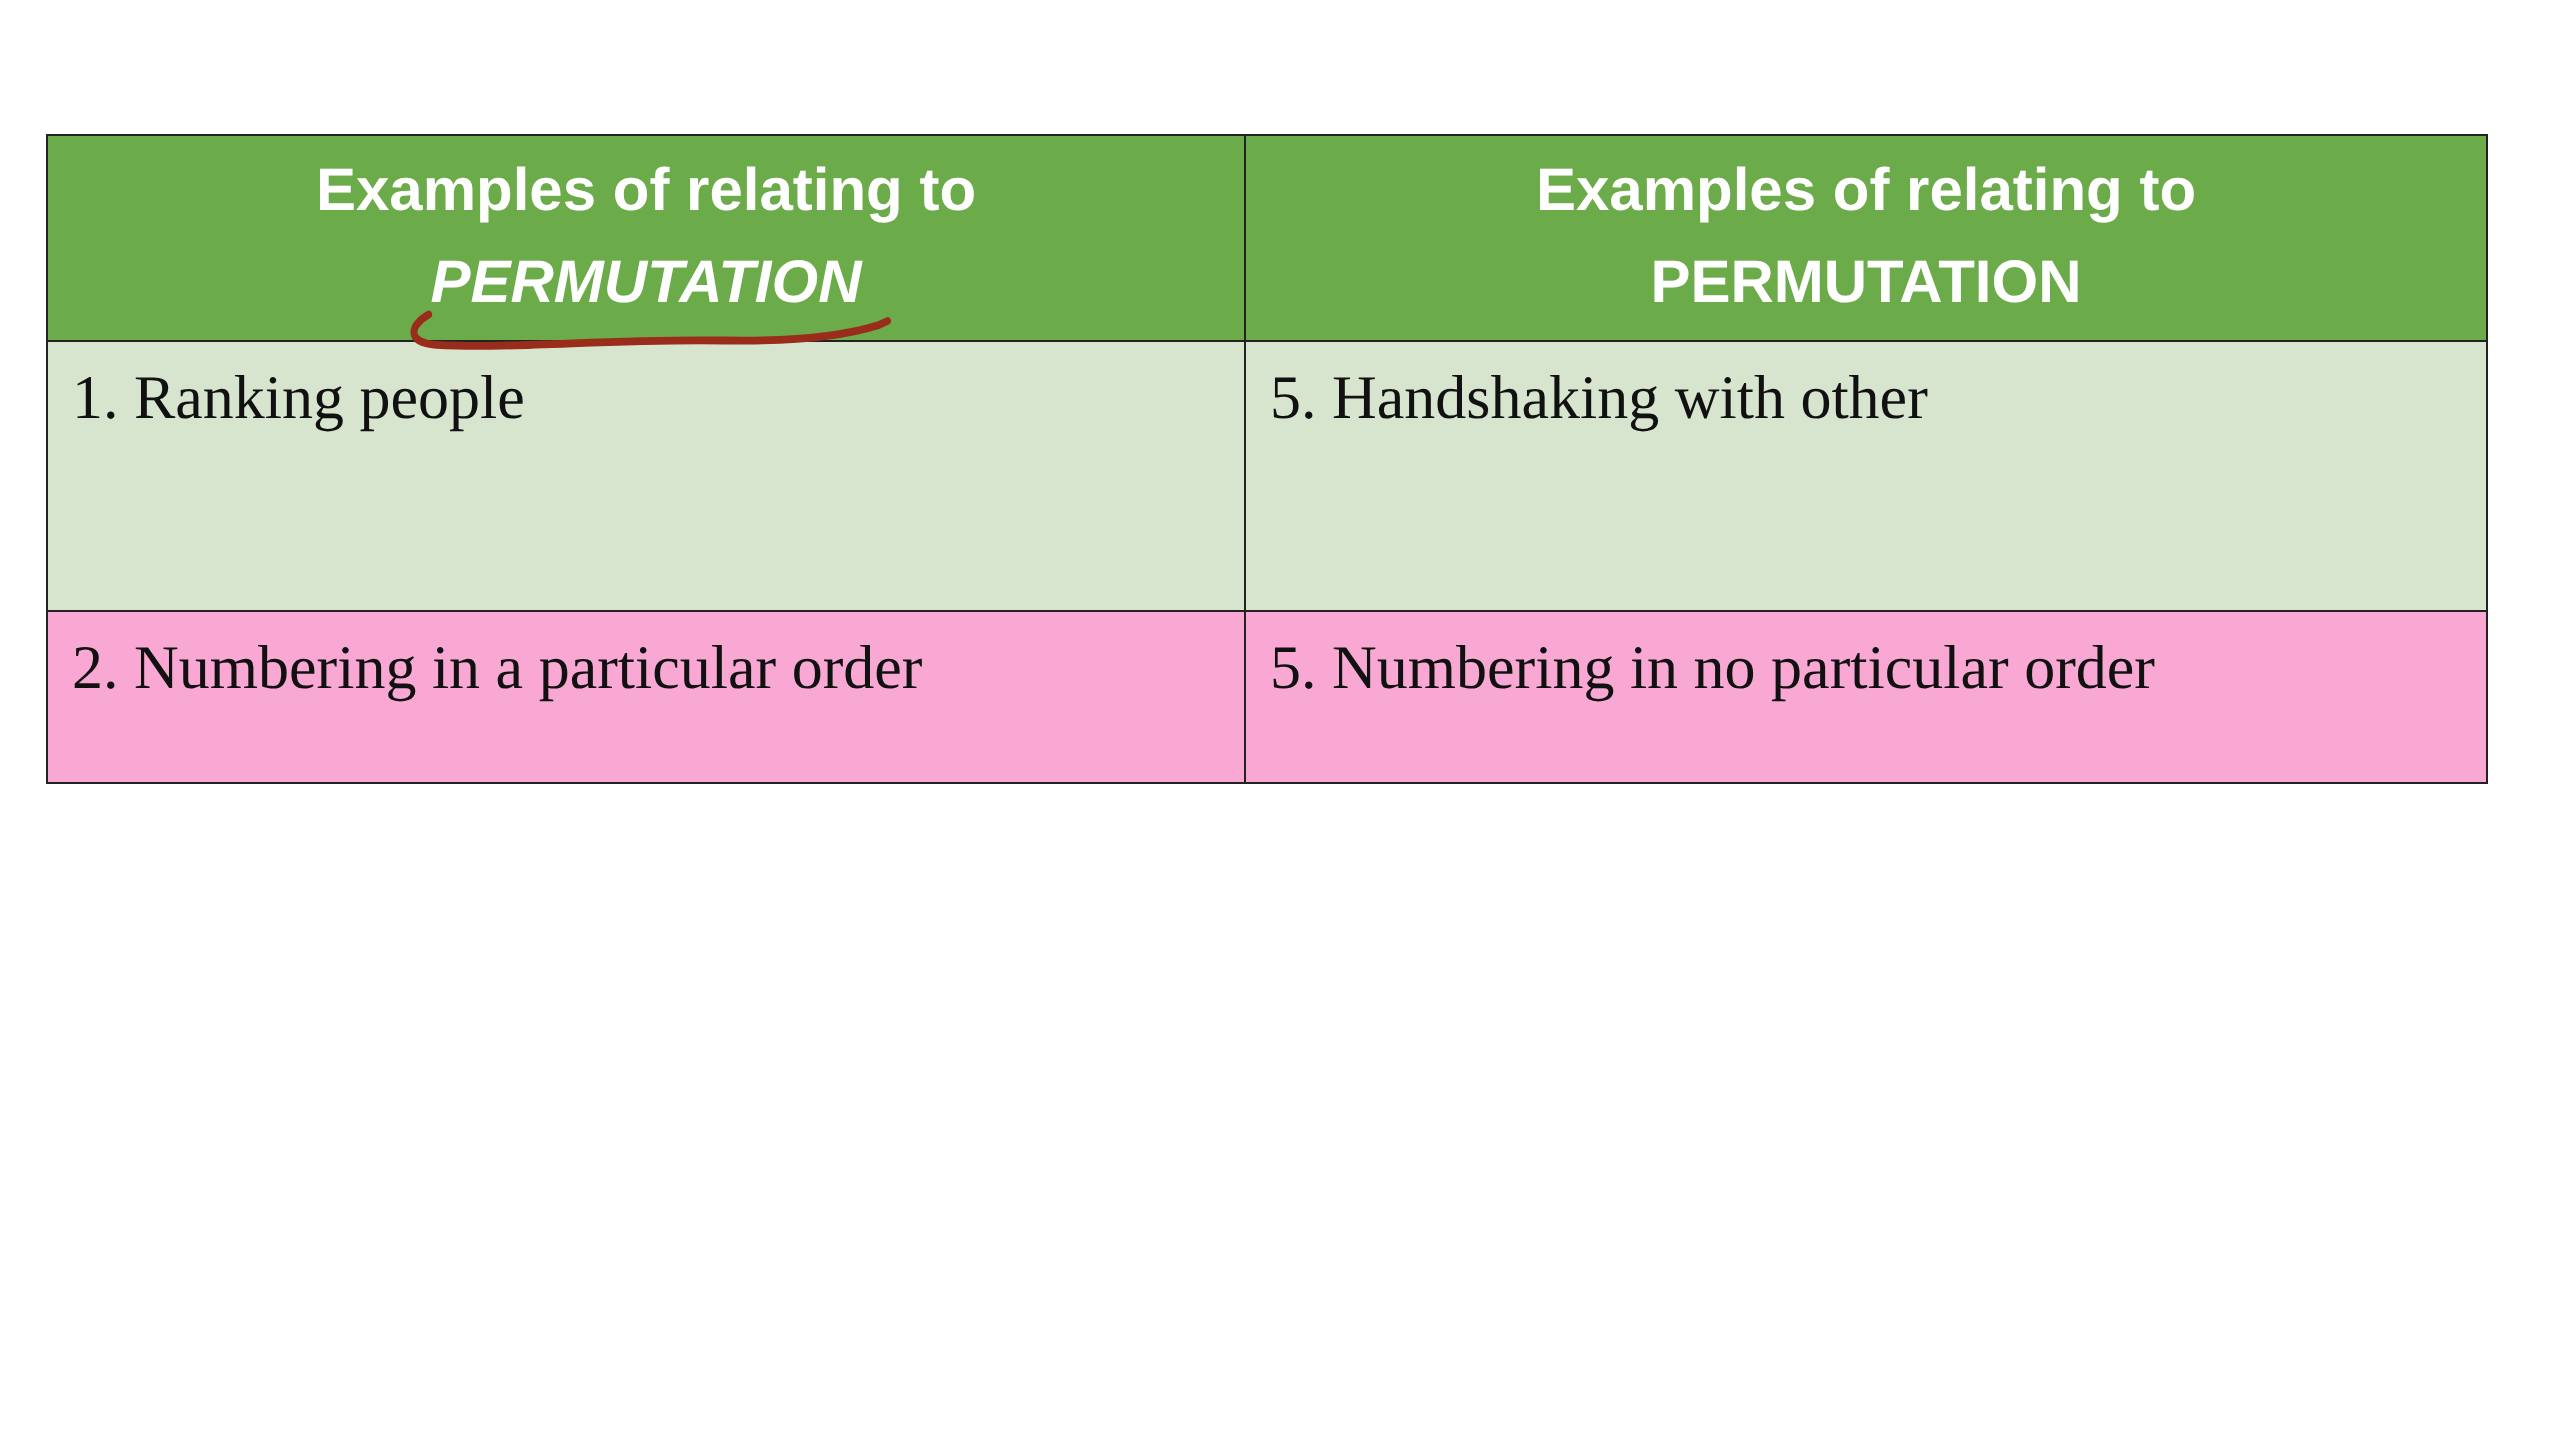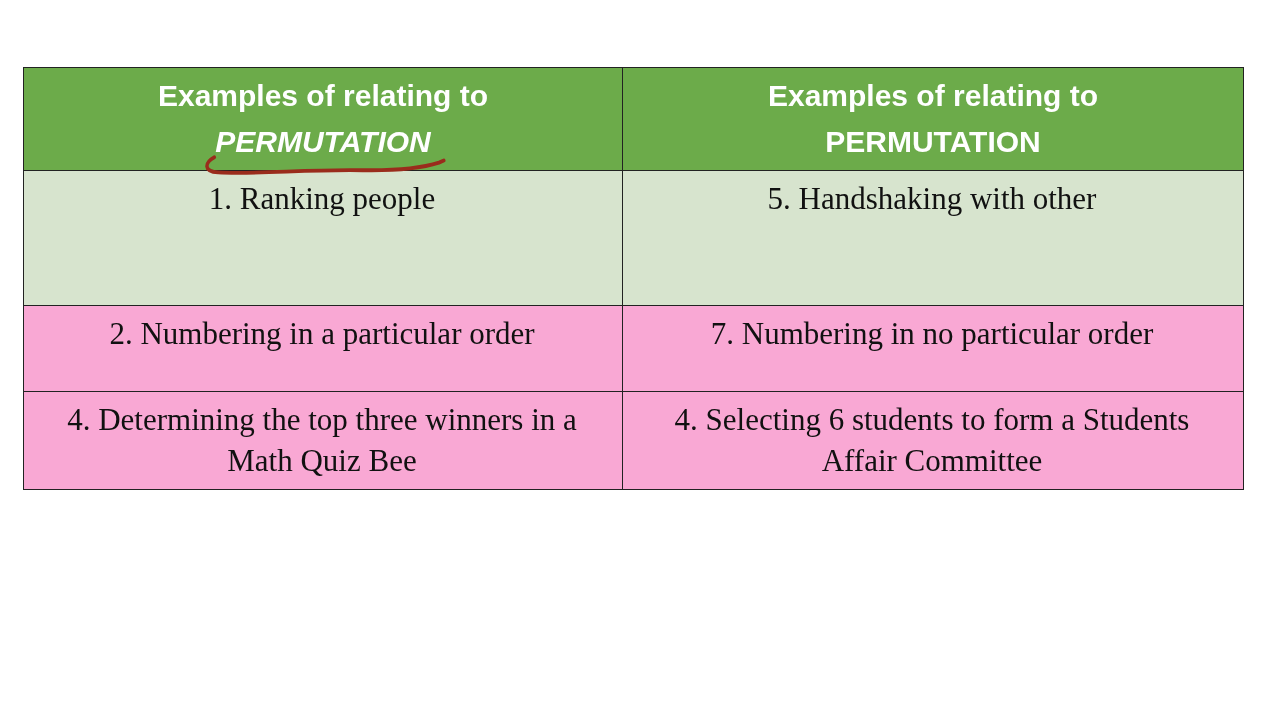--- a/index.html
+++ b/index.html
@@ -39,21 +39,21 @@
     vertical-align: middle;
     height: 103px;
     padding: 4px 10px;
   }
   table.compare td {
     font-family: "Liberation Serif", serif;
     font-size: 31px;
     line-height: 41px;
     color: #111111;
     padding: 7px 14px 6px 12px;
-    text-align: center;
+    text-align: left;
   }
   tr.band-dark  td { background: #d7e4ce; }
   tr.band-light td { background: #f9a8d4; }
   tr.r1 { height: 135px; }
   tr.r2 { height: 86px; }
   tr.r3 { height: 102px; }
   tr.r4 { height: 98px; }
   tr.r5 { height: 129px; }
   .hdr-line2 {
     position: relative;
@@ -95,21 +95,17 @@
         </th>
       </tr>
     </thead>
     <tbody>
       <tr class="r1 band-dark">
         <td>1. Ranking people</td>
         <td>5. Handshaking with other</td>
       </tr>
       <tr class="r2 band-light">
         <td>2. Numbering in a particular order</td>
-        <td>7. Numbering in no particular order</td>
-      </tr>
-      <tr class="r4 band-light">
-        <td>4. Determining the top three winners in a Math Quiz Bee</td>
-        <td>4. Selecting 6 students to form a Students Affair Committee</td>
+        <td>5. Numbering in no particular order</td>
       </tr>
     </tbody>
   </table>
 </div>
 
 </body></html>

